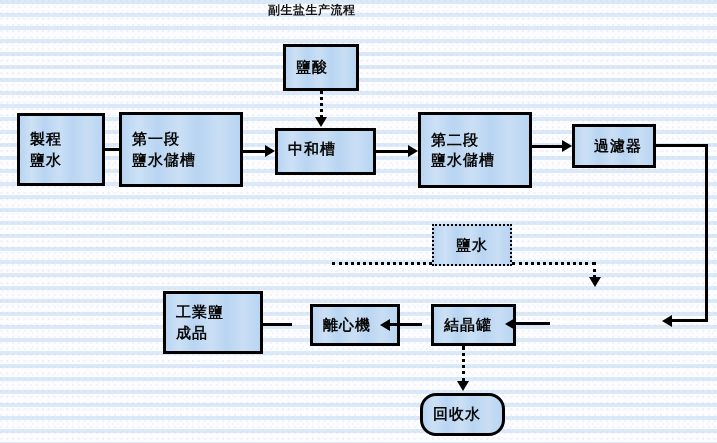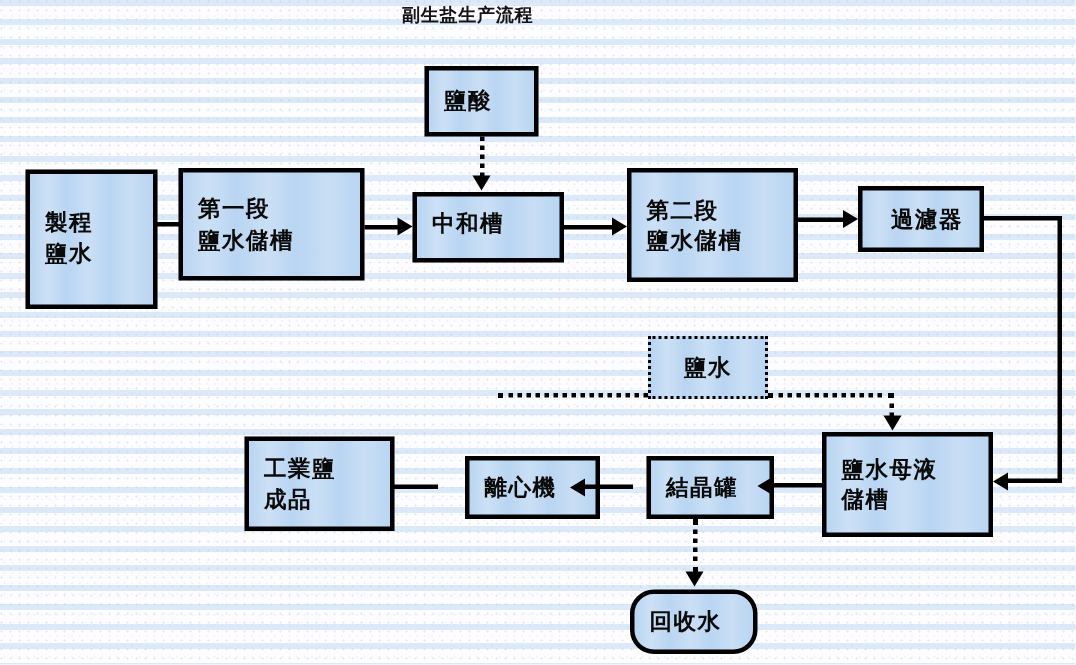--- a/index.html
+++ b/index.html
@@ -110,21 +110,21 @@
 </style>
 </head>
 <body>
 
 <div id="canvas">
 
   <div id="speckle"></div>
 
   <div class="title">副生盐生产流程</div>
 
-  <div class="node" style="left:17px;top:113px;width:88px;height:93px;font-family:Liberation Serif, serif;">
+  <div class="node" style="left:17px;top:113px;width:88px;height:73px;">
     <span class="ln">製程</span>
     <span class="ln">鹽水</span>
   </div>
 
   <div class="node" style="left:119px;top:112px;width:124px;height:75px;">
     <span class="ln">第一段</span>
     <span class="ln">鹽水儲槽</span>
   </div>
 
   <div class="node" style="left:283px;top:44px;width:76px;height:47px;">
@@ -141,24 +141,20 @@
   </div>
 
   <div class="node" style="left:572px;top:124px;width:84px;height:44px;padding-left:19px;">
     <span class="ln">過濾器</span>
   </div>
 
   <div class="node dotted" style="left:432px;top:224px;width:80px;height:42px;">
     <span class="ln">鹽水</span>
   </div>
 
-  <div class="node" style="left:548px;top:288px;width:114px;height:70px;">
-    <span class="ln">鹽水母液</span>
-    <span class="ln">儲槽</span>
-  </div>
 
   <div class="node" style="left:420px;top:304px;width:85px;height:42px;margin-left:11px;">
     <span class="ln">結晶罐</span>
   </div>
 
   <div class="node" style="left:290px;top:304px;width:90px;height:42px;margin-left:20px;">
     <span class="ln">離心機</span>
   </div>
 
   <div class="node" style="left:163px;top:291px;width:100px;height:63px;">

